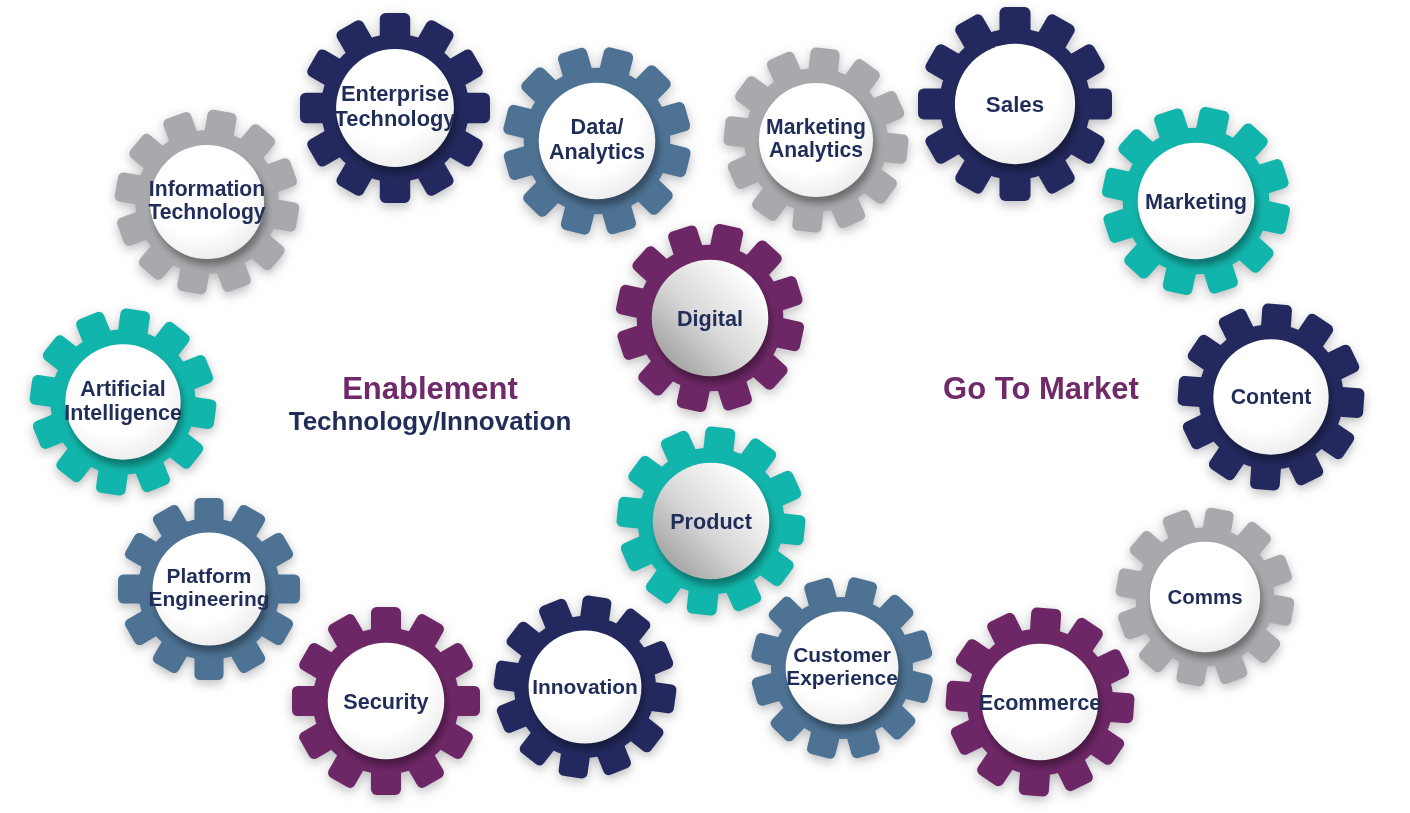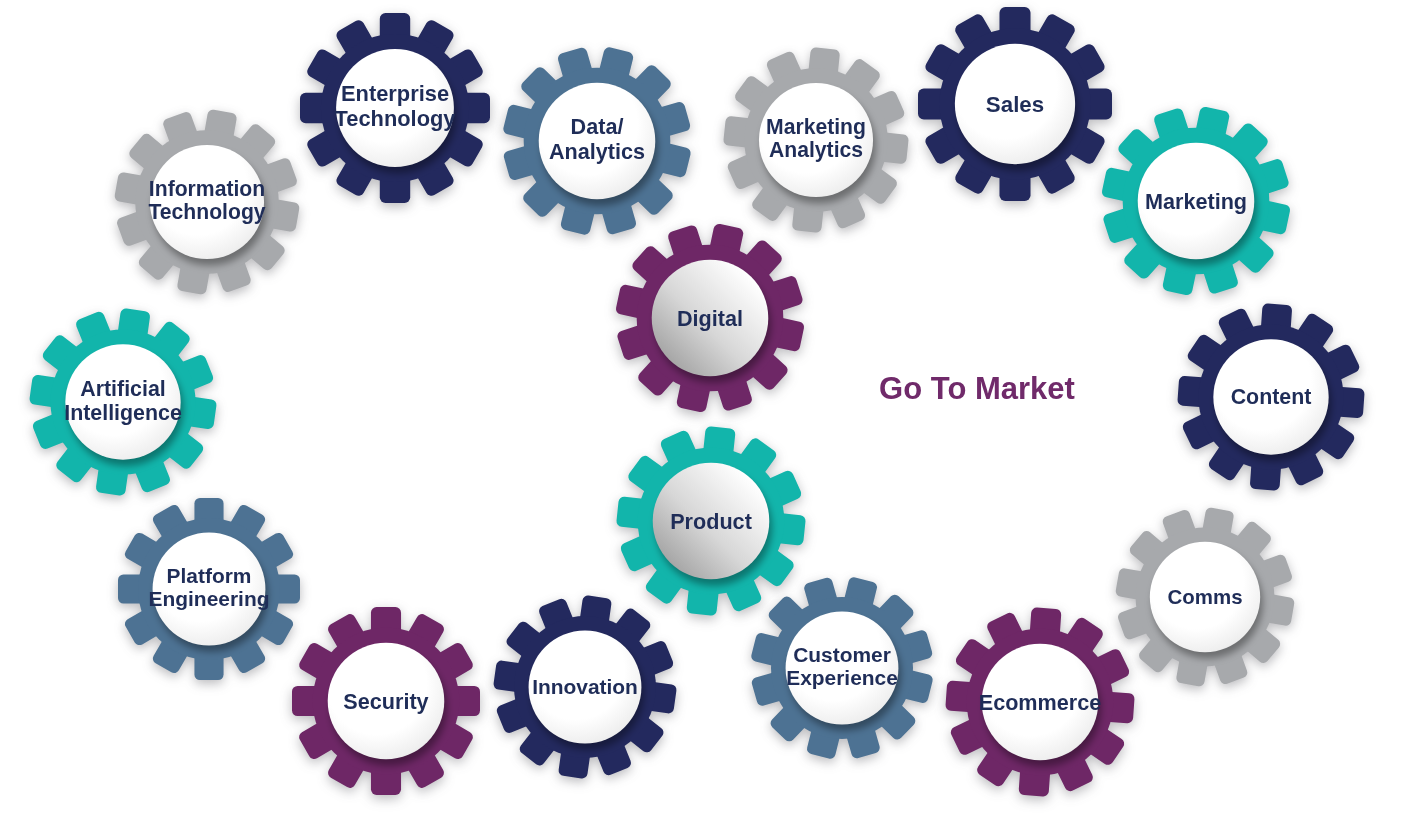--- a/index.html
+++ b/index.html
@@ -373,18 +373,22 @@
             <rect x="-16" y="-100" width="32" height="34" rx="6" fill="#12b5ab" transform="rotate(330)"></rect>
           </g>
           <circle r="78" fill="#12b5ab"></circle>
           <circle r="62" cx="3" cy="7" fill="rgba(0,0,0,0.35)" filter="url(#soft-blur)"></circle>
           <circle r="62" fill="url(#g-silver)"></circle>
           <text class="gear-label" text-anchor="middle"><tspan x="0" y="8">Product</tspan></text>
         </g>
       </g>
   </svg>
 
-
-  <div class="group-title" style="left:977px;top:371px;">
+  <div class="group-title" style="left:430px;top:371px;">
+    <div class="t1" style="color:#702a6a;">Enablement</div>
+    <div class="t2" style="color:#1f2d58;">Technology/Innovation</div>
+  </div>
+
+  <div class="group-title" style="left:1041px;top:371px;">
     <div class="t1" style="color:#702a6a;">Go To Market</div>
   </div>
 
 </div>
 
 </body></html>

